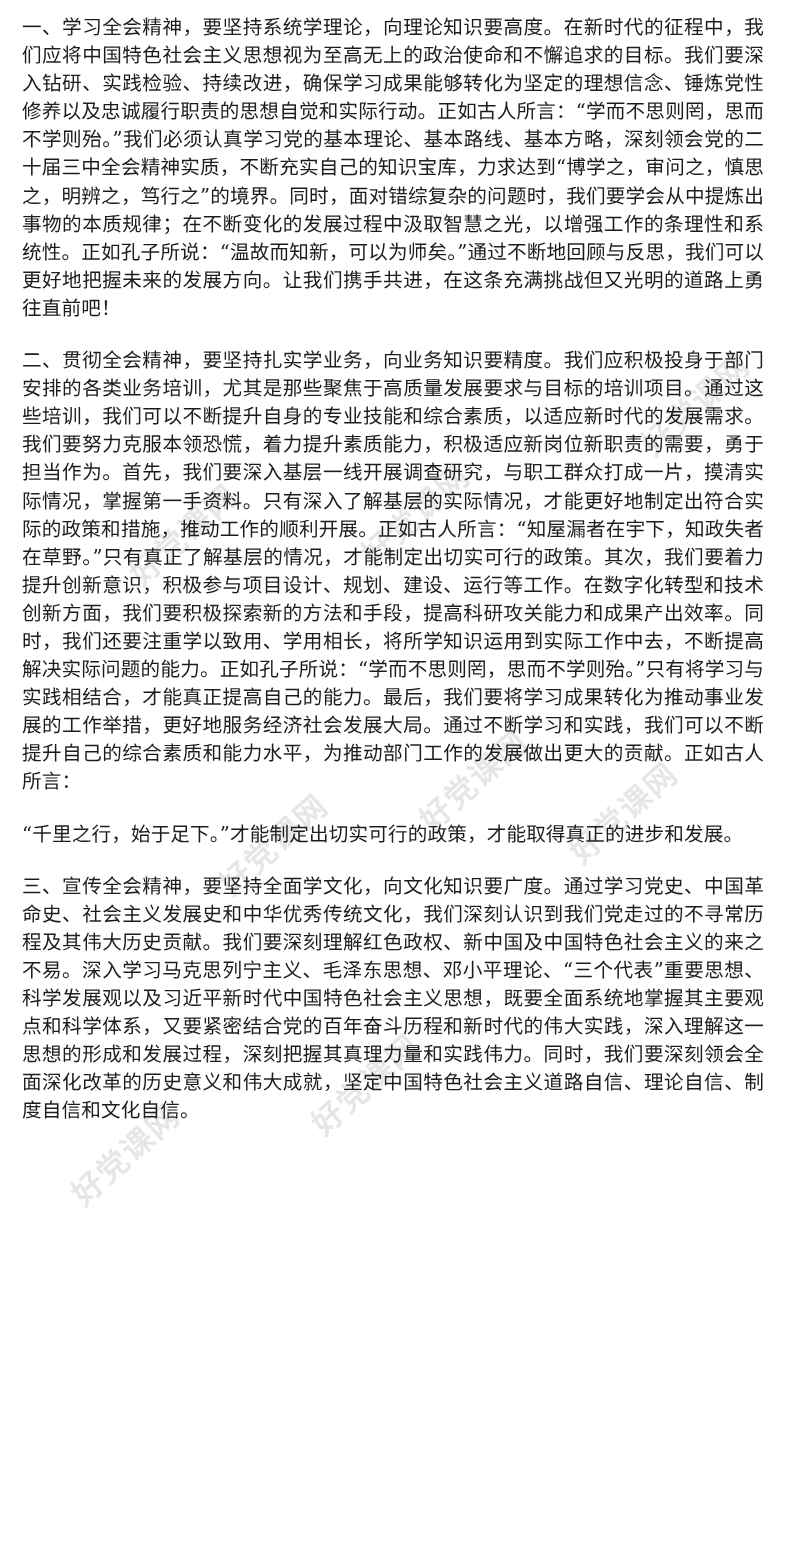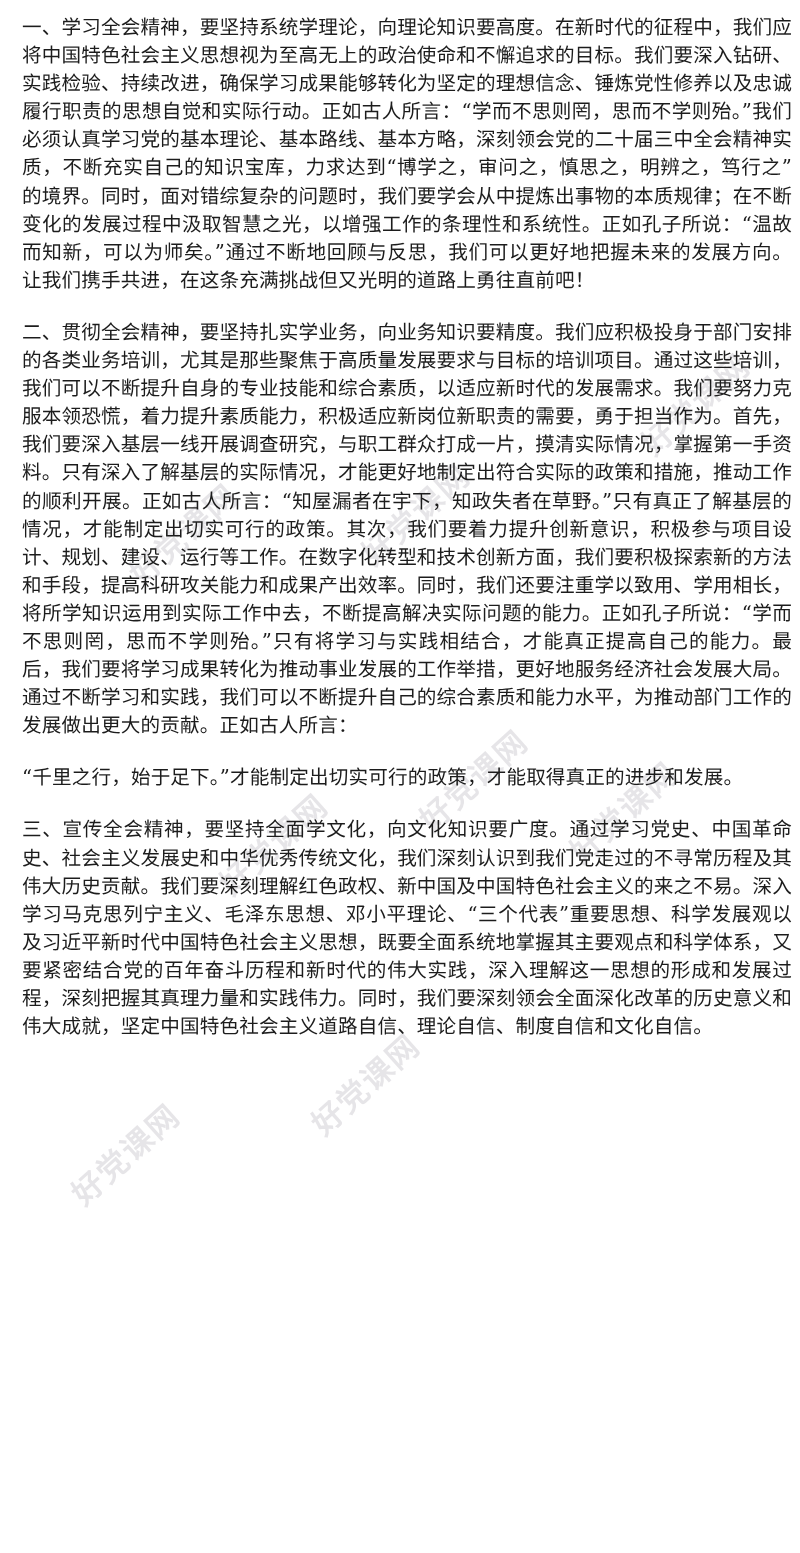--- a/index.html
+++ b/index.html
@@ -39,21 +39,21 @@
     white-space: nowrap;
     transform: rotate(-42deg);
     transform-origin: left top;
     user-select: none;
   }
 
   
   .content {
     position: relative;
     z-index: 1;
-    padding: 14px 8px 0 22px;
+    padding: 14px 36px 0 22px;
     box-sizing: border-box;
   }
 
   p.para {
     margin: 0;
     font-family: "DejaVu Serif", "Liberation Serif", serif;
     font-size: 19.6px;
     line-height: 28.1px;
     color: #1c1c1c;
     text-align: justify;

